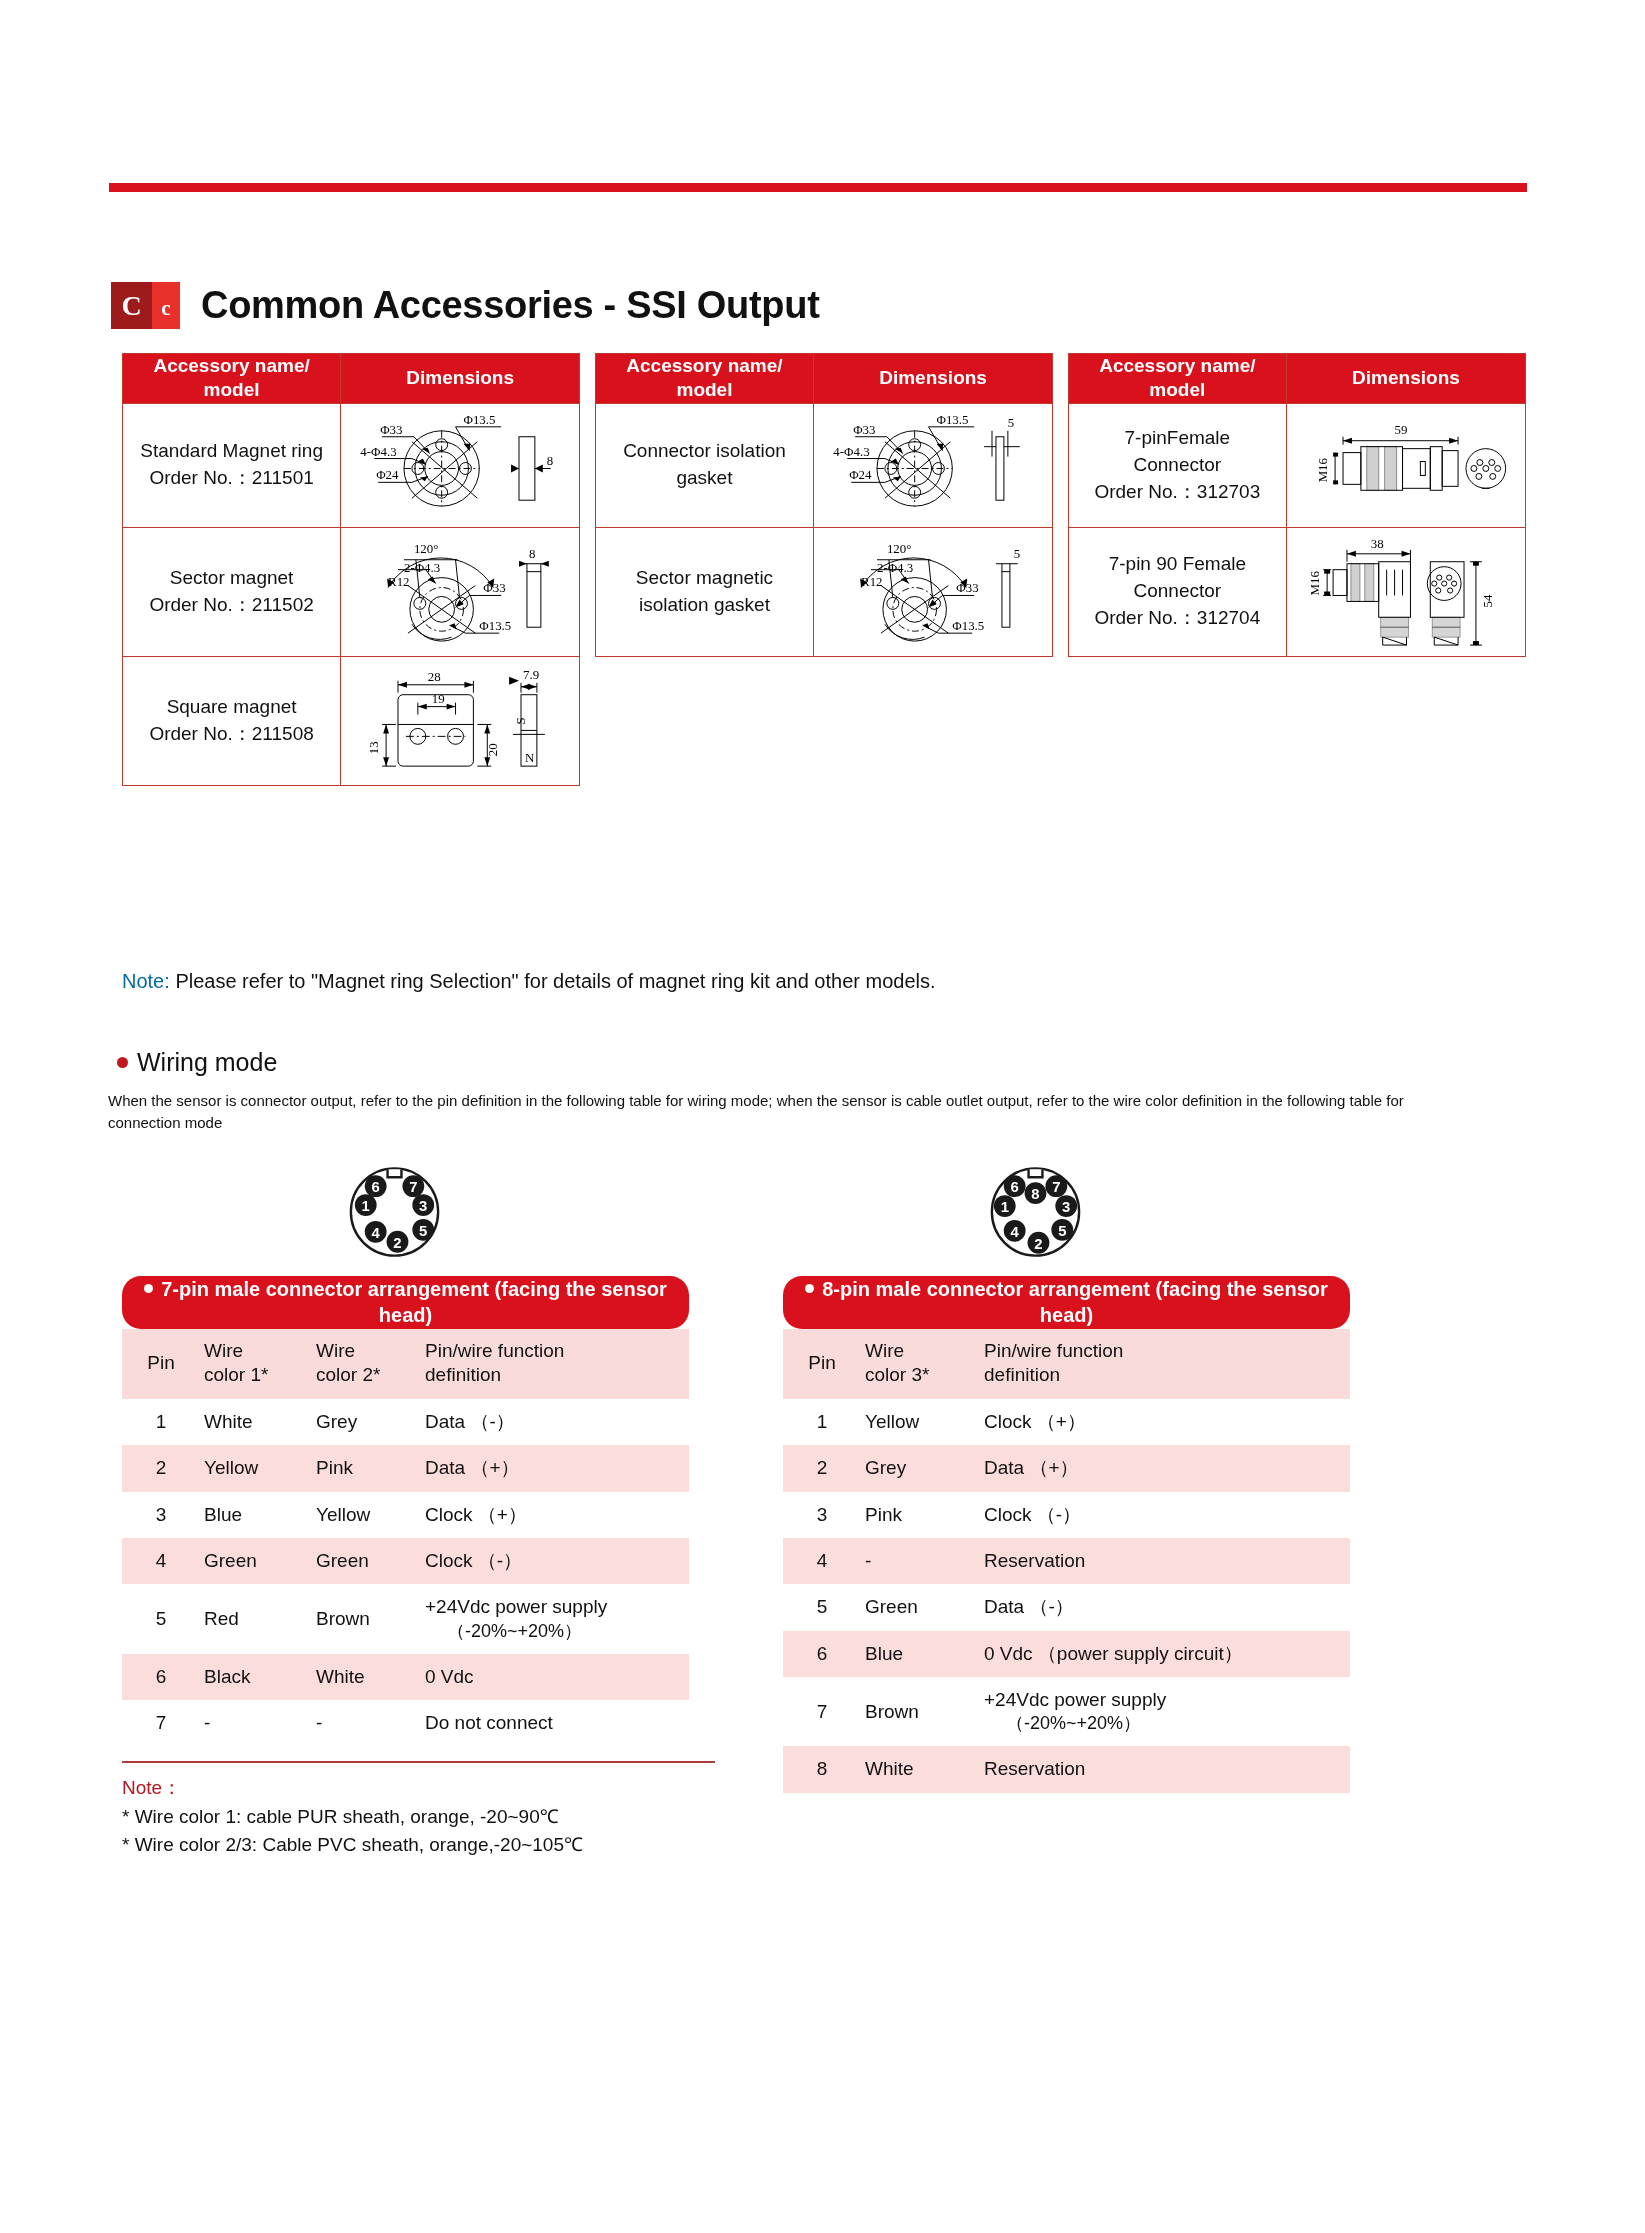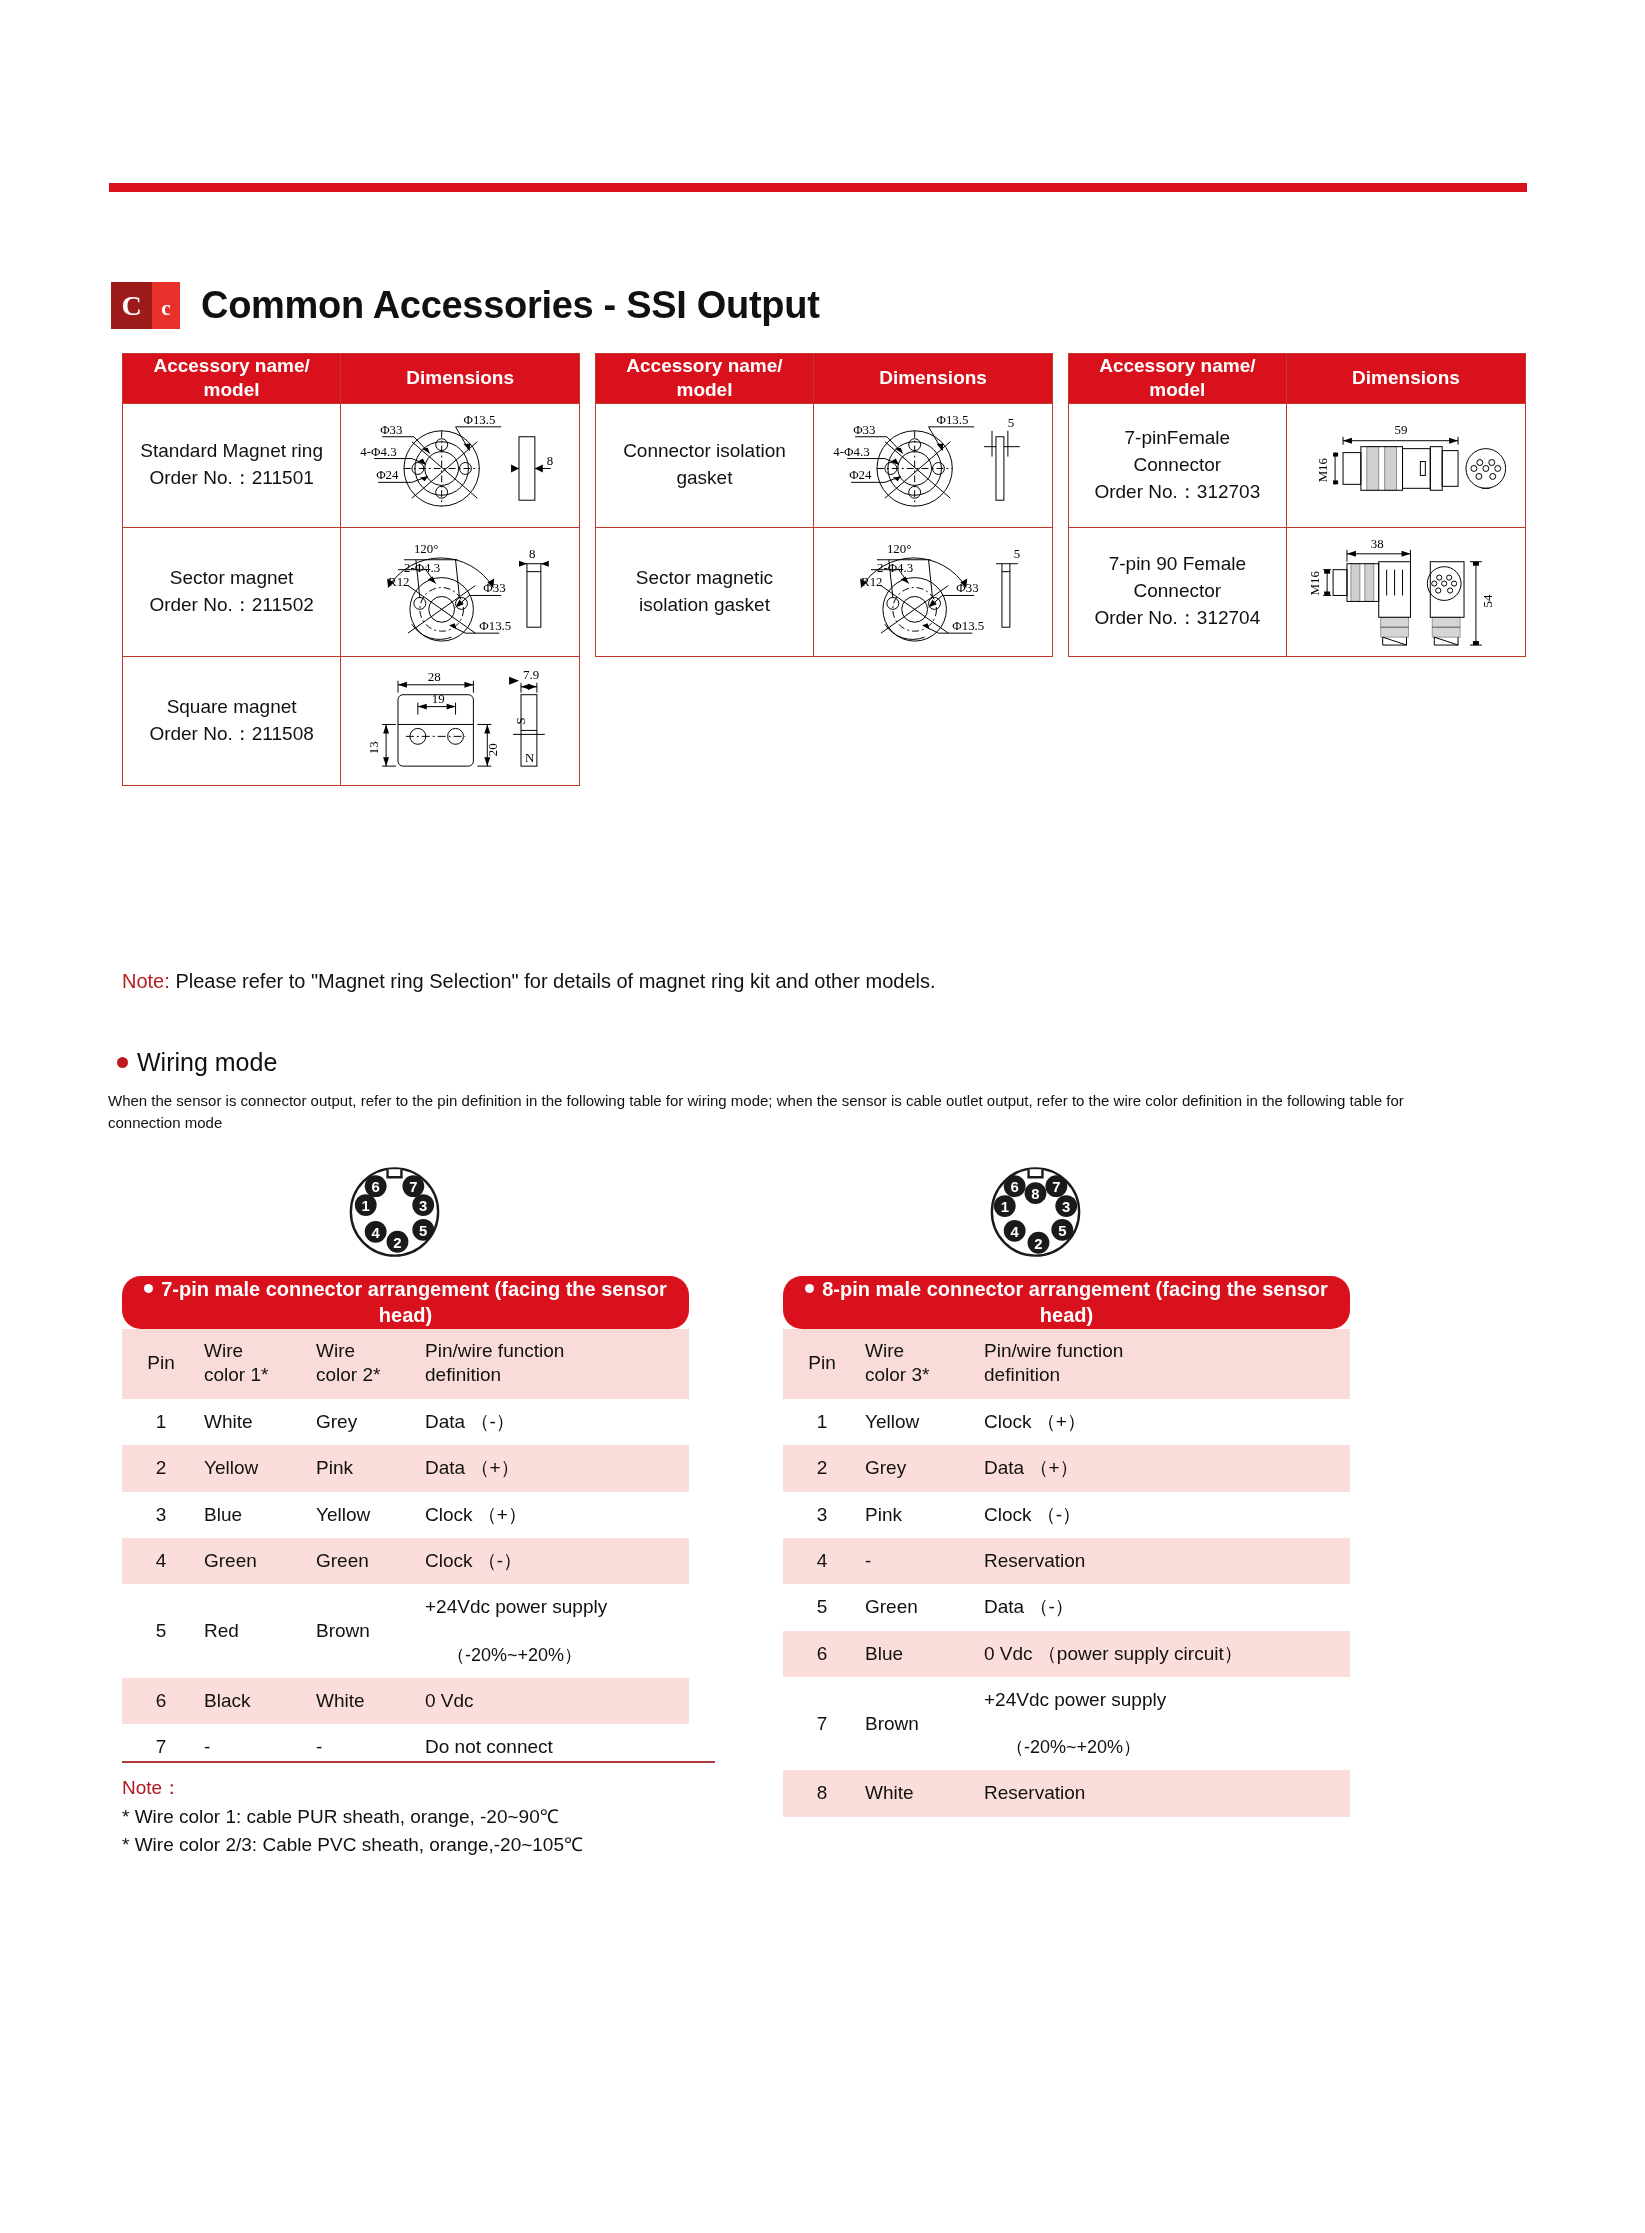--- a/index.html
+++ b/index.html
@@ -51,21 +51,21 @@
   .col-name{width:208px;}
   .col-dim{width:228px;}
   .gap-col{width:14px;border:none !important;background:#fff;}
   .dwg{display:block;margin:0 auto;}
   .dwg text{font-family:"Liberation Serif",serif;fill:#000;}
 
   
   .note1{
     position:absolute;left:122px;top:970px;font-size:20px;color:#111;white-space:nowrap;
   }
-  .note1 .lbl{color:#b91c1c;}
+  .note1 .lbl{color:#0369a1;}
 
   
   .sec-head{
     position:absolute;left:117px;top:1048px;font-size:25px;color:#111;
     display:flex;align-items:center;gap:9px;
   }
   .bullet-red{width:11px;height:11px;border-radius:50%;background:#c0181f;display:inline-block;}
   .sec-para{
     position:absolute;left:108px;top:1090px;width:1311px;
     font-size:15px;line-height:1.45;color:#111;
@@ -93,21 +93,21 @@
   }
   .wt-row td{font-size:19px;color:#111;padding:11px 4px;vertical-align:middle;line-height:1.28;}
   .wt-row.alt td{background:#fbdedb;}
   .wt-row.plain td{background:#ffffff;}
   .c-pin{width:70px;text-align:center;}
   .c-w1{width:104px;}
   .c-w2{width:103px;}
   .c-fn{padding-left:2px !important;}
   .c-w3{width:113px;}
   .sub{display:block;font-size:18px;}
-  .pad-l{padding-left:22px !important;margin-top:24px;}
+  .pad-l{padding-left:22px !important;}
 
   
   .note2{
     position:absolute;left:122px;top:1761px;width:597px;
   }
   .note2-line{border-top:2px solid #b03a3a;width:593px;margin-bottom:11px;}
   .note2-body{display:flex;font-size:19px;color:#111;line-height:1.5;flex-direction:column;}
   .note2 .lbl{color:#b01722;white-space:nowrap;margin-right:10px;}
 </style>
 </head>

